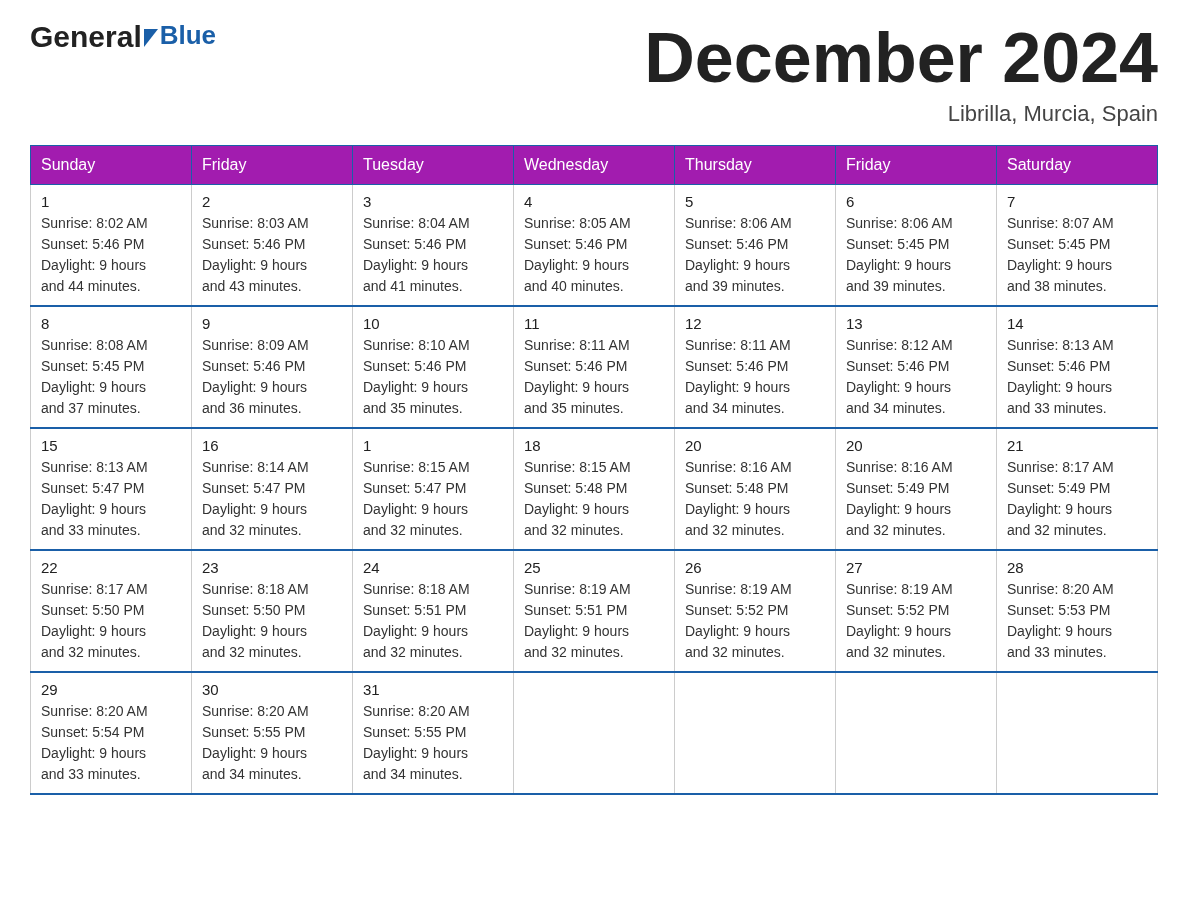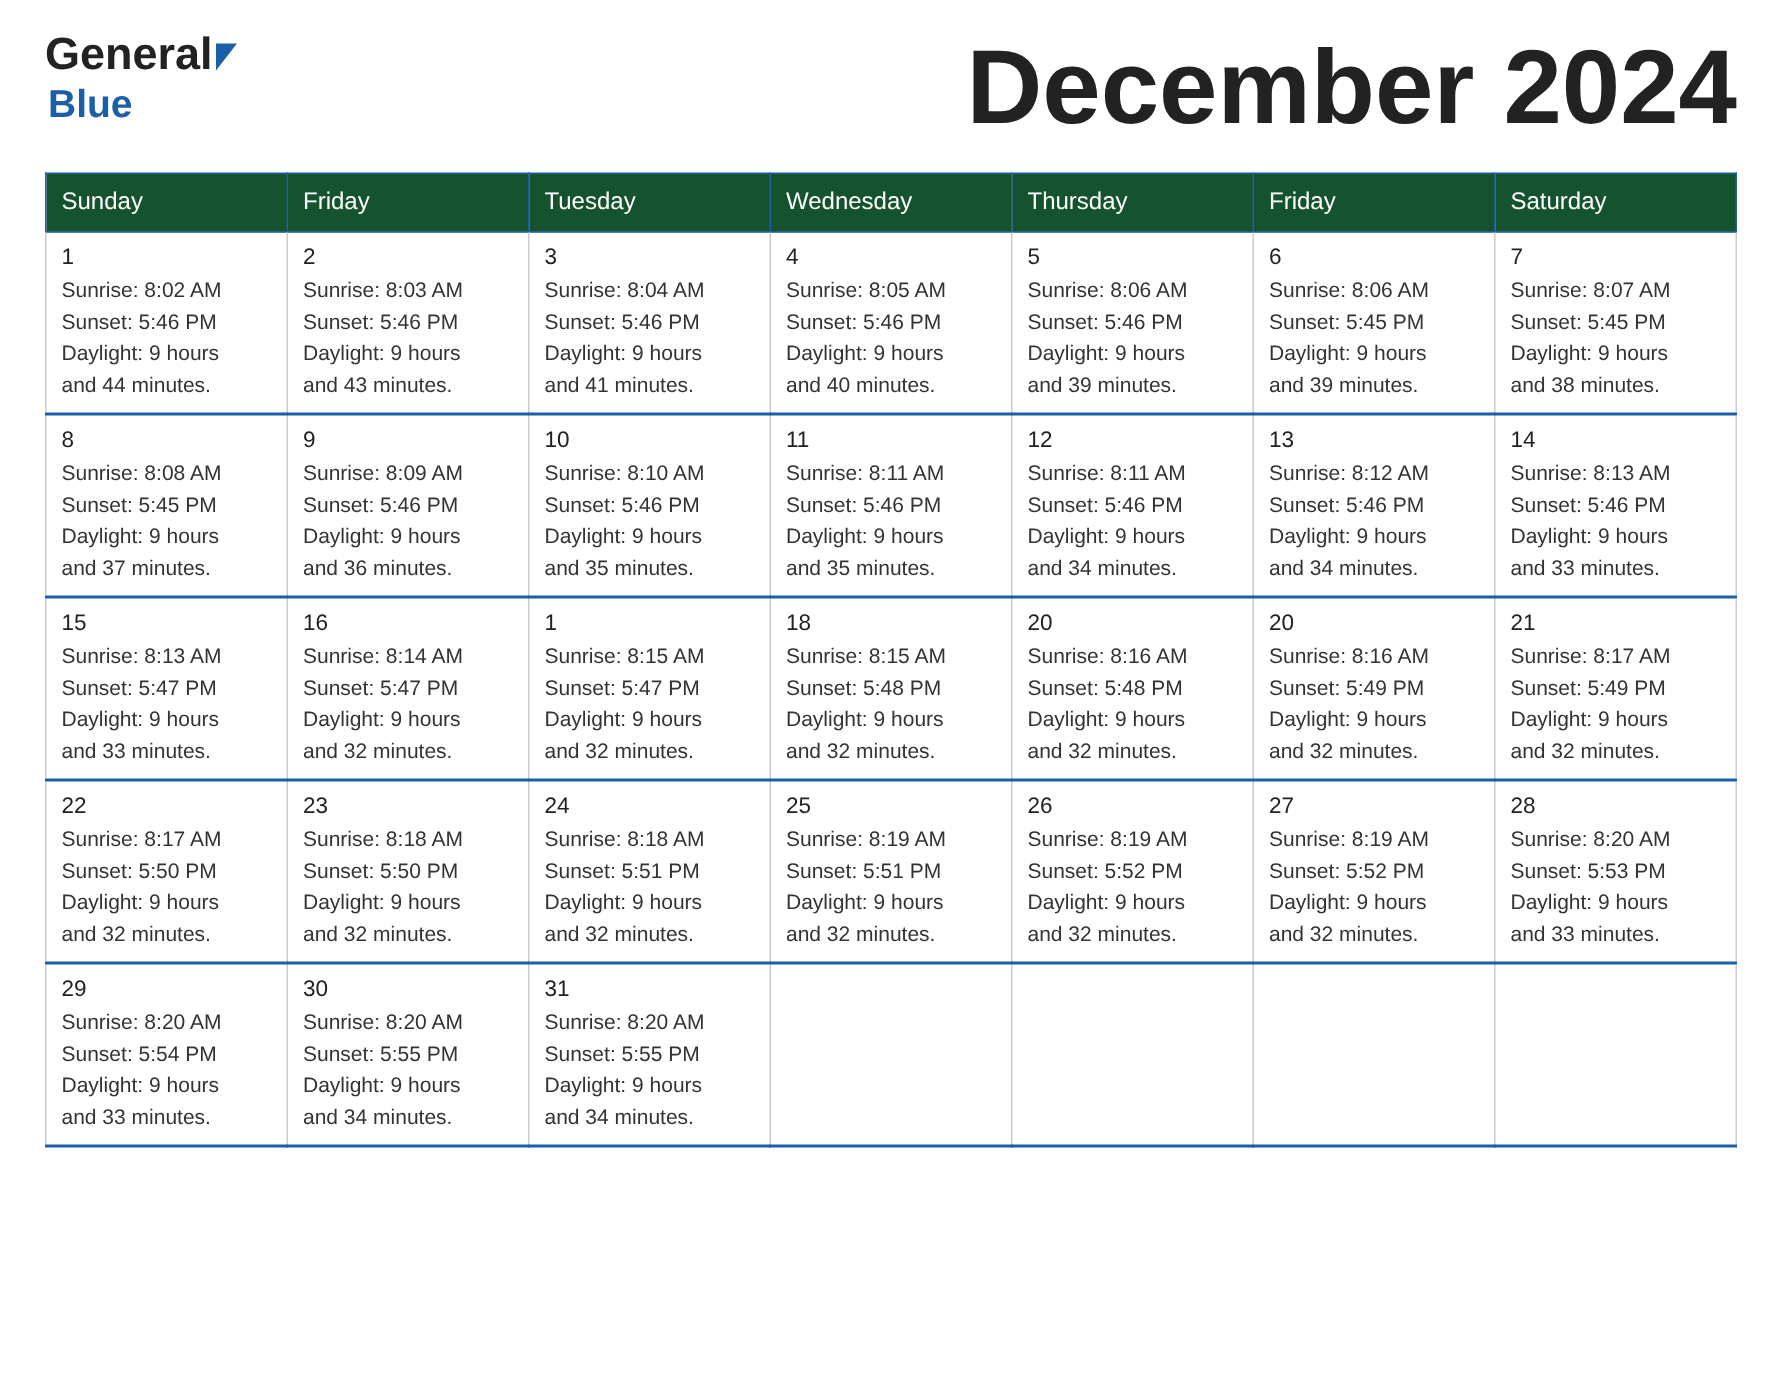--- a/index.html
+++ b/index.html
@@ -12,21 +12,21 @@
       padding: 20px 30px;
     }
     .header {
       display: flex;
       justify-content: space-between;
       align-items: flex-start;
       margin-bottom: 18px;
     }
     .logo {
       display: flex;
-      flex-direction: column;
+      flex-direction: row;
       align-items: flex-start;
     }
     .title-block {
       text-align: right;
     }
     .title-block h1 {
       font-size: 70px;
       font-weight: bold;
       color: #222;
       line-height: 1.1;
@@ -36,21 +36,21 @@
       font-weight: normal;
       color: #444;
       margin-top: 4px;
     }
     table {
       width: 100%;
       border-collapse: collapse;
       font-size: 14px;
     }
     thead th {
-      background: #14532d;
+      background: #a21caf;
       color: #fff;
       padding: 10px 10px 10px 10px;
       text-align: left;
       font-size: 16px;
       font-weight: normal;
       border: 1px solid #1a5fa8;
     }
     tbody td {
       border: 1px solid #ccc;
       padding: 8px 10px;
@@ -109,20 +109,21 @@
     <div class="logo-row">
       <span class="logo-text-general">General</span>
       <span class="logo-arrow"></span>
     </div>
     <div>
       <span class="logo-text-blue">Blue</span>
     </div>
   </div>
   <div class="title-block">
     <h1>December 2024</h1>
+    <h2>Librilla, Murcia, Spain</h2>
   </div>
 </div>
 
 <table>
   <thead>
     <tr id="header-row">
         <th>Sunday</th>
         <th>Friday</th>
         <th>Tuesday</th>
         <th>Wednesday</th>

